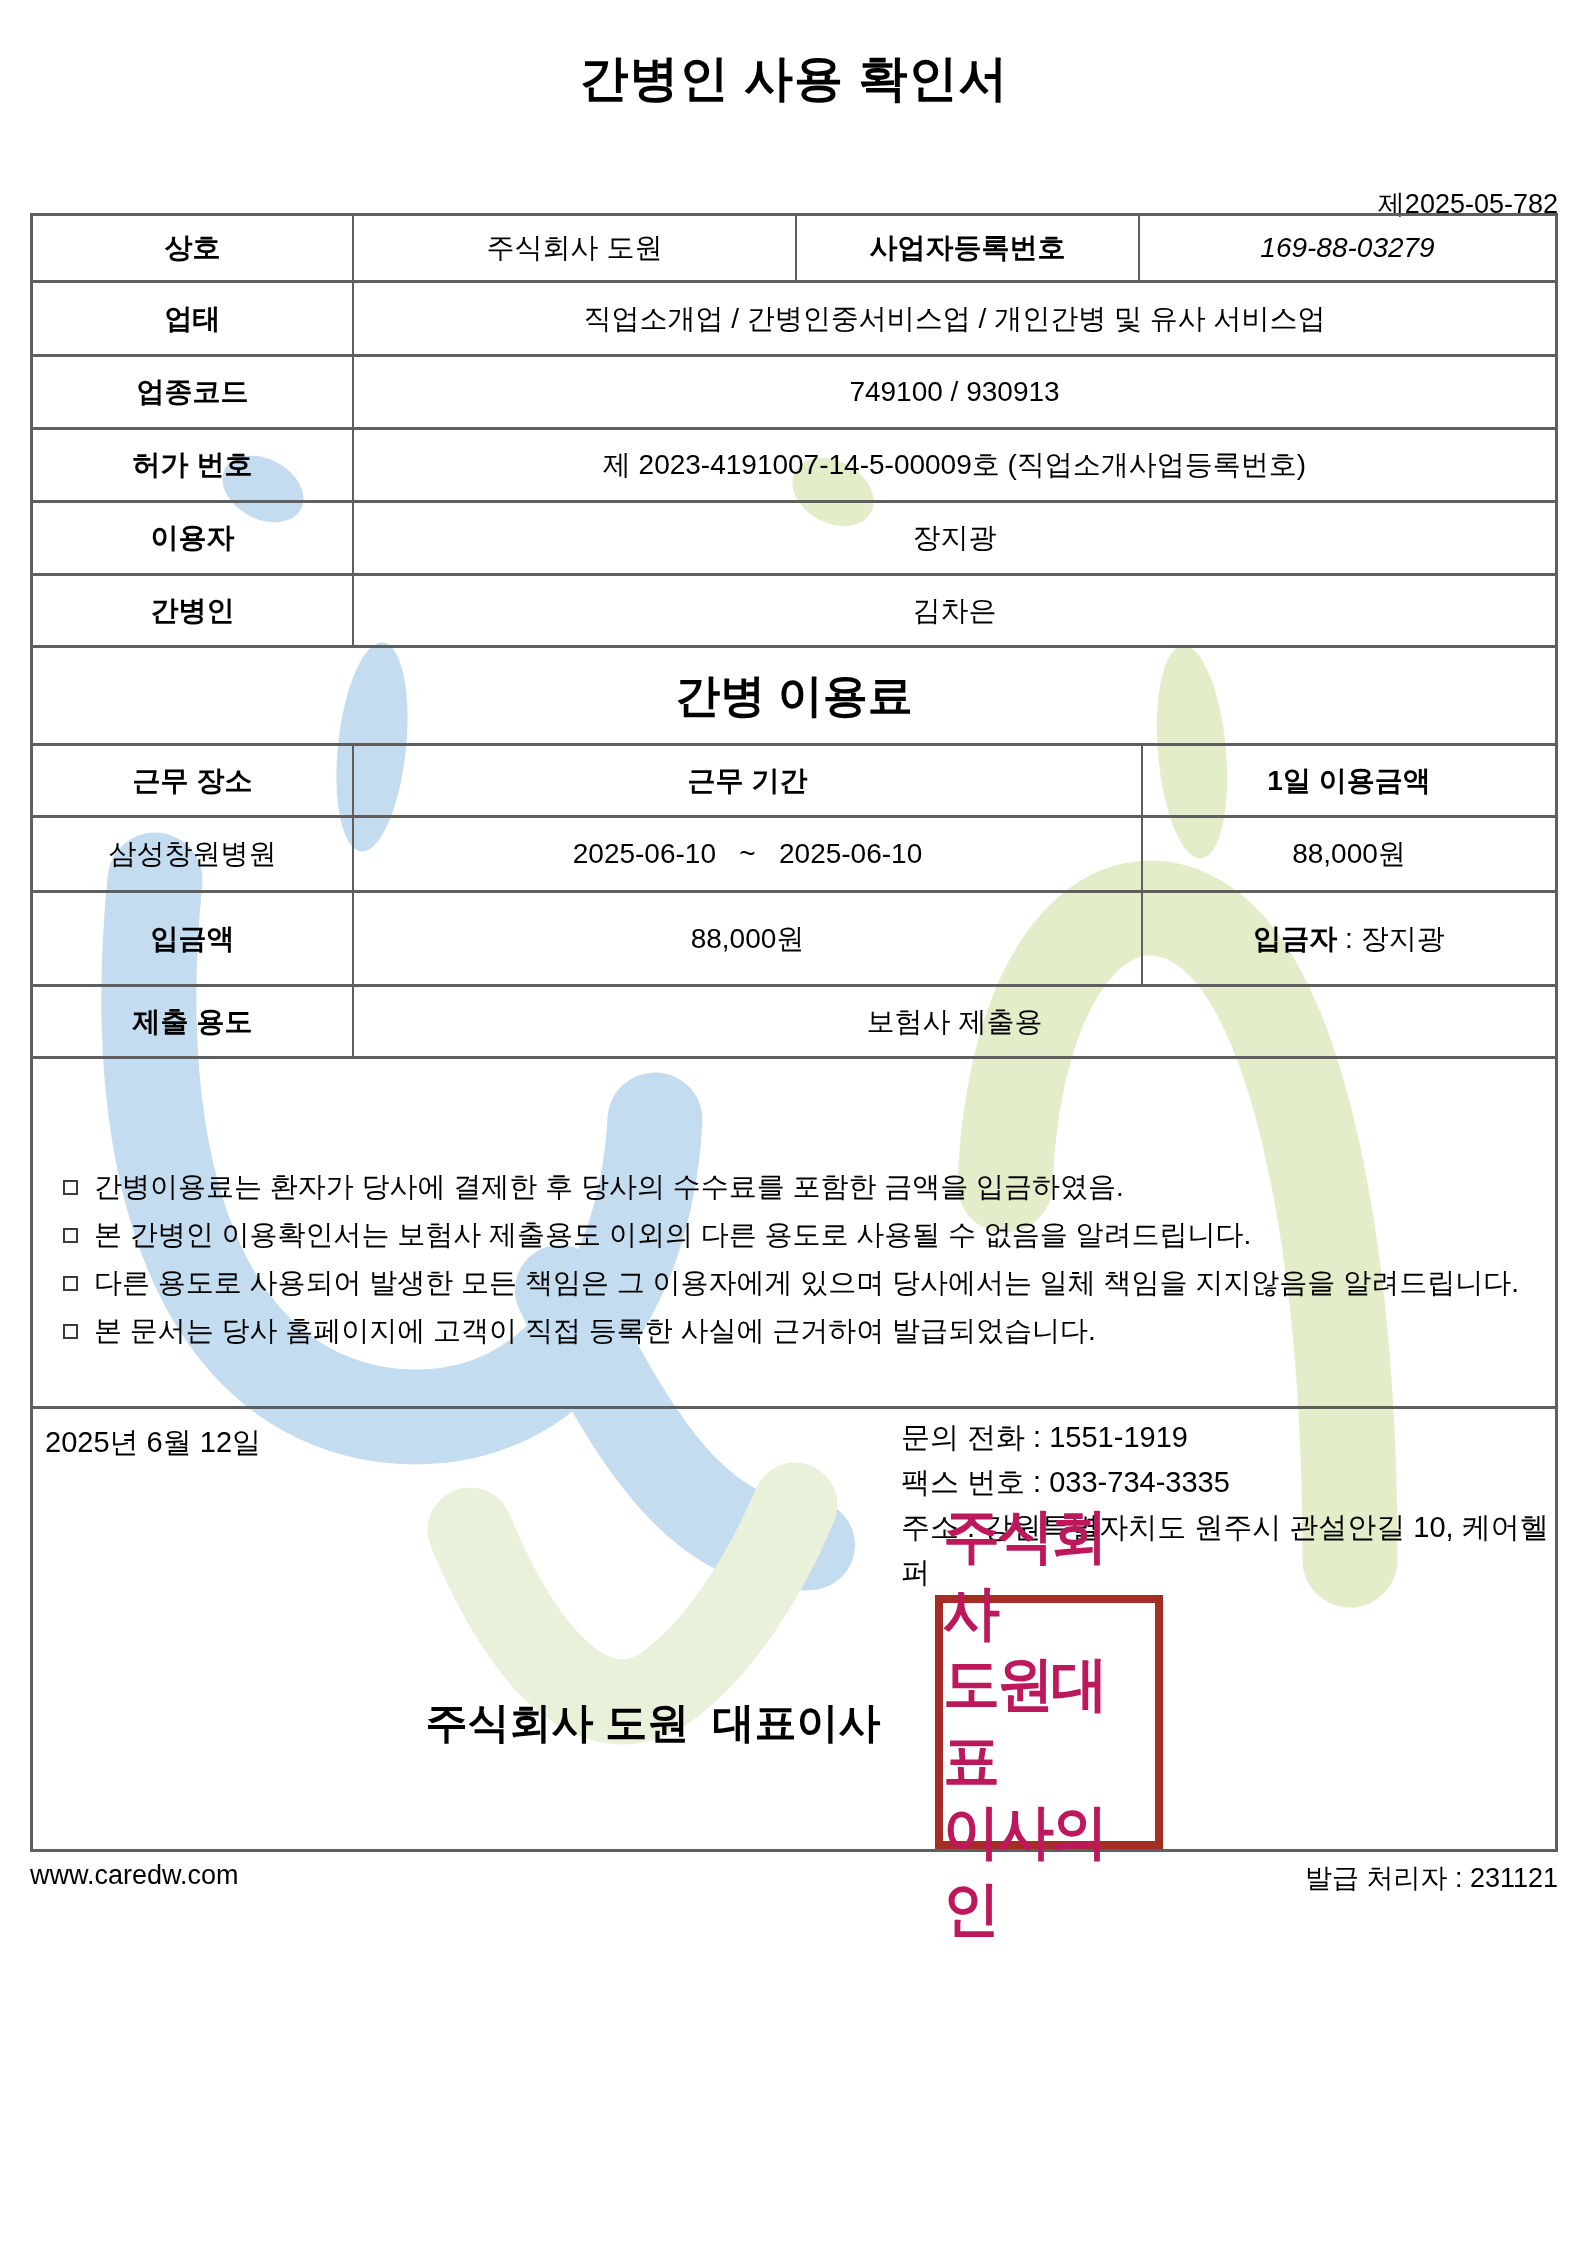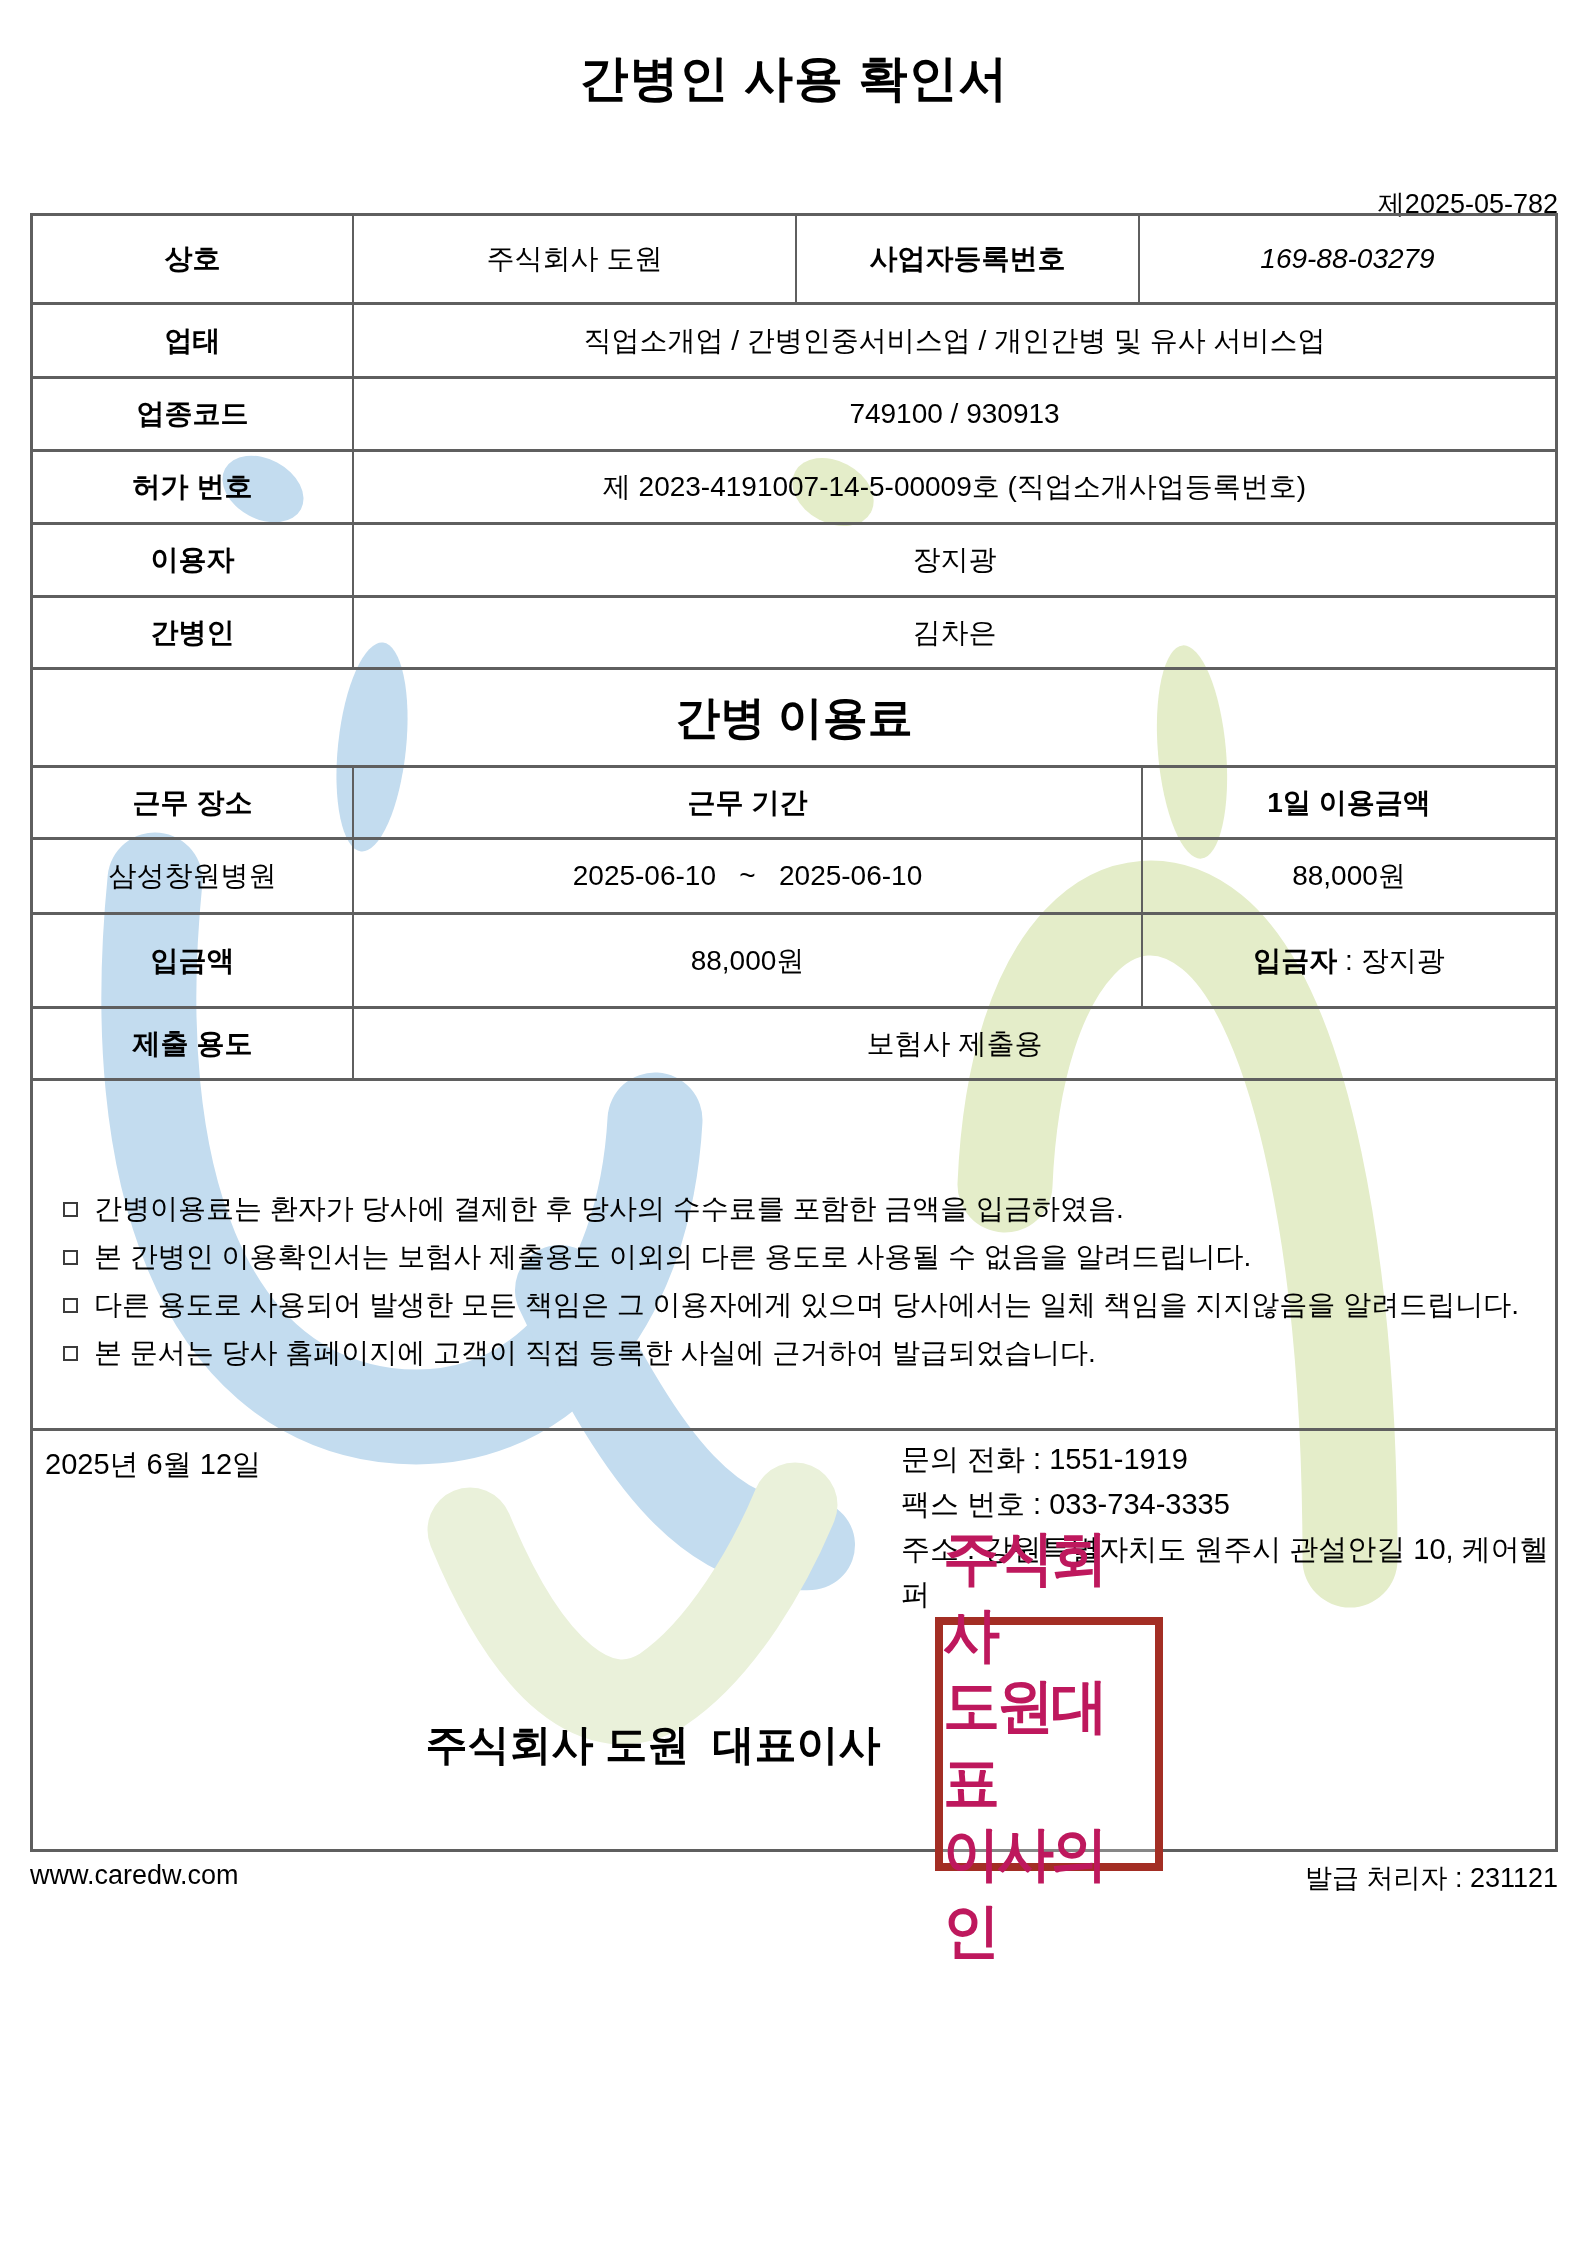--- a/index.html
+++ b/index.html
@@ -65,21 +65,21 @@
     <path d="M 470 1530 C 530 1675 600 1728 662 1690 C 722 1650 770 1565 795 1505" stroke="#eaf1da" stroke-width="85" fill="none" stroke-linecap="round"></path>
   </svg>
 
   <div class="content">
 
     <div class="title">간병인 사용 확인서</div>
     <div class="docnum">제2025-05-782</div>
 
     <div class="tbl">
 
-      <div class="row first" style="height:86px;">
+      <div class="row first" style="height:64px;">
         <div class="cell nb w1 lab">상호</div>
         <div class="cell w2">주식회사 도원</div>
         <div class="cell w3 lab">사업자등록번호</div>
         <div class="cell w4">169-88-03279</div>
       </div>
 
       <div class="row" style="height:74px;">
         <div class="cell nb w1 lab">업태</div>
         <div class="cell wv">직업소개업 / 간병인중서비스업 / 개인간병 및 유사 서비스업</div>
       </div>

